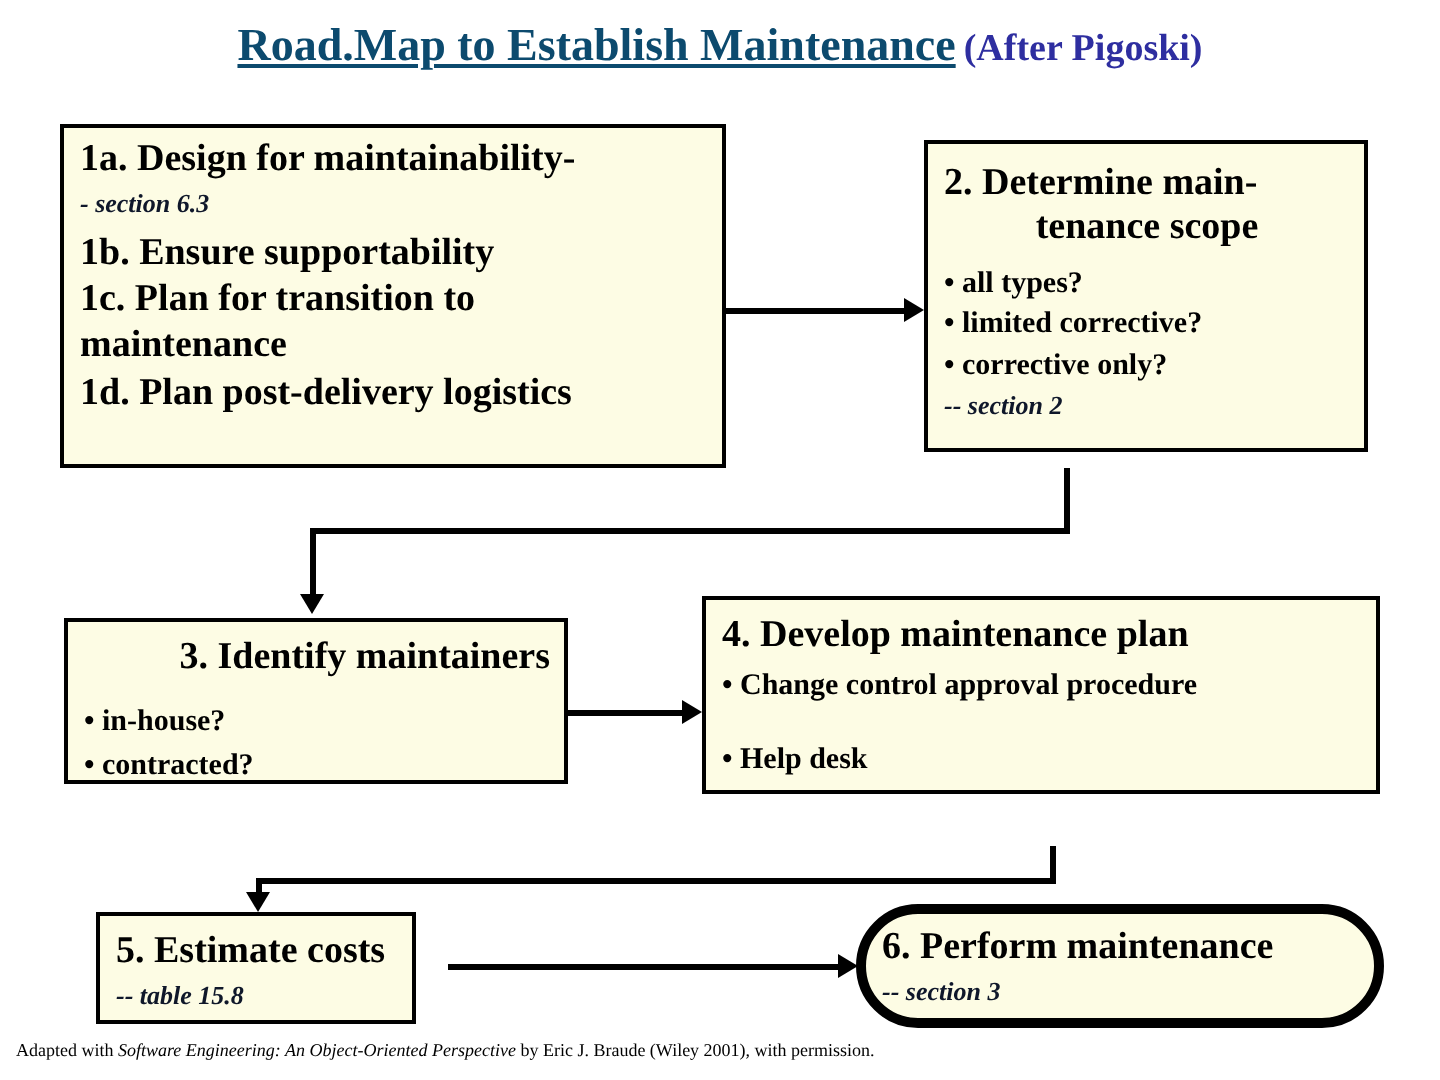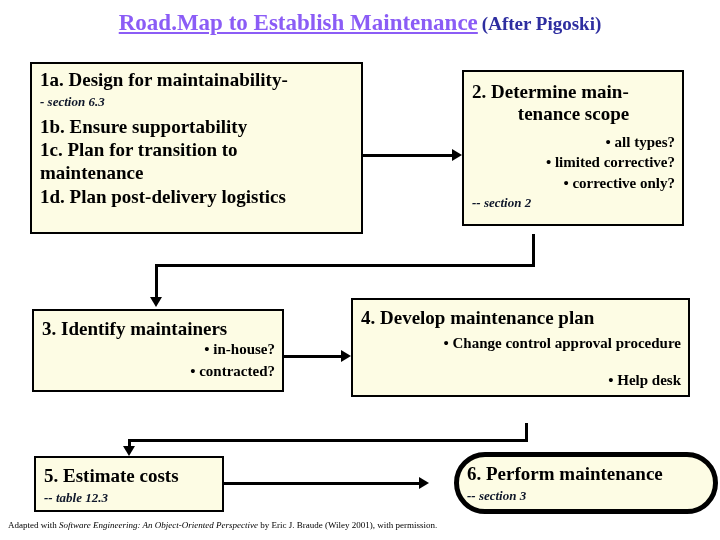--- a/index.html
+++ b/index.html
@@ -26,21 +26,21 @@
     left: 0;
     top: 10px;
     width: 720px;
     text-align: center;
     white-space: nowrap;
   }
   .title-main {
     font-family: "Liberation Serif", "DejaVu Serif", serif;
     font-size: 23px;
     font-weight: bold;
-    color: #8b5cf6;
+    color: #0c4a6e;
     text-decoration: underline;
     letter-spacing: 0px;
   }
   .title-sub {
     font-family: "Liberation Serif", "DejaVu Serif", serif;
     font-size: 19px;
     font-weight: bold;
     color: #2e2ea0;
     text-decoration: none;
     padding-left: 4px;
@@ -63,21 +63,20 @@
     color: #000000;
     line-height: 1.12;
     white-space: nowrap;
   }
   .bul {
     font-size: 15px;
     font-weight: bold;
     color: #000000;
     line-height: 1.24;
     white-space: nowrap;
-    text-align: right;
   }
   .sec {
     font-size: 13px;
     font-weight: bold;
     font-style: italic;
     color: #0f172a;
     line-height: 1.2;
     white-space: nowrap;
   }
   .pad { padding: 5px 7px 4px 8px; }
@@ -143,39 +142,39 @@
   <div class="box pad" style="left:462px; top:70px; width:222px; height:156px;">
     <div class="hdr" style="margin-top:4px;">2. Determine main-</div>
     <div class="hdr" style="margin-top:1px;text-align:center;">tenance scope</div>
     <div class="bul" style="margin-top:8px;">• all types?</div>
     <div class="bul" style="margin-top:2px;">• limited corrective?</div>
     <div class="bul" style="margin-top:2px;">• corrective only?</div>
     <div class="sec" style="margin-top:3px;">-- section 2</div>
   </div>
 
   <div class="box pad" style="left:32px; top:309px; width:252px; height:83px;">
-    <div class="hdr" style="margin-top:2px;">3. Identify maintainers</div>
-    <div class="bul" style="margin-top:1px;">• in-house?</div>
+    <div class="hdr" style="margin-top:2px;text-align:right;">3. Identify maintainers</div>
+    <div class="bul" style="margin-top:13px;">• in-house?</div>
     <div class="bul" style="margin-top:3px;">• contracted?</div>
   </div>
 
   <div class="box pad" style="left:351px; top:298px; width:339px; height:99px;">
     <div class="hdr" style="margin-top:2px;">4. Develop maintenance plan</div>
     <div class="bul" style="margin-top:6px;">• Change control approval procedure</div>
     <div class="bul" style="margin-top:18px;">• Help desk</div>
     <div class="bul" style="margin-top:3px;">• etc.</div>
     <div class="sec" style="margin-top:4px;">-- section 5</div>
   </div>
 
-  <div class="box pad" style="left:34px; top:456px; width:190px; height:56px;">
+  <div class="box pad" style="left:48px; top:456px; width:160px; height:56px;">
     <div class="hdr" style="margin-top:2px;">5. Estimate costs</div>
-    <div class="sec" style="margin-top:4px;">-- table 12.3</div>
-  </div>
-
-  <div class="box thick pad" style="left:454px; top:452px; width:264px; height:62px;border-radius:31px;">
+    <div class="sec" style="margin-top:4px;">-- table 15.8</div>
+  </div>
+
+  <div class="box thick pad" style="left:428px; top:452px; width:264px; height:62px;border-radius:31px;">
     <div class="hdr" style="margin-top:1px;">6. Perform maintenance</div>
     <div class="sec" style="margin-top:4px;">-- section 3</div>
   </div>
 
   <div class="hline" style="left:363px; top:154px; width:90px;"></div>
   <div class="arrow-r" style="left:452px; top:149px;"></div>
 
   <div class="vline" style="left:532px; top:234px; height:33px;"></div>
   <div class="hline" style="left:155px; top:264px; width:380px;"></div>
   <div class="vline" style="left:155px; top:264px; height:35px;"></div>

